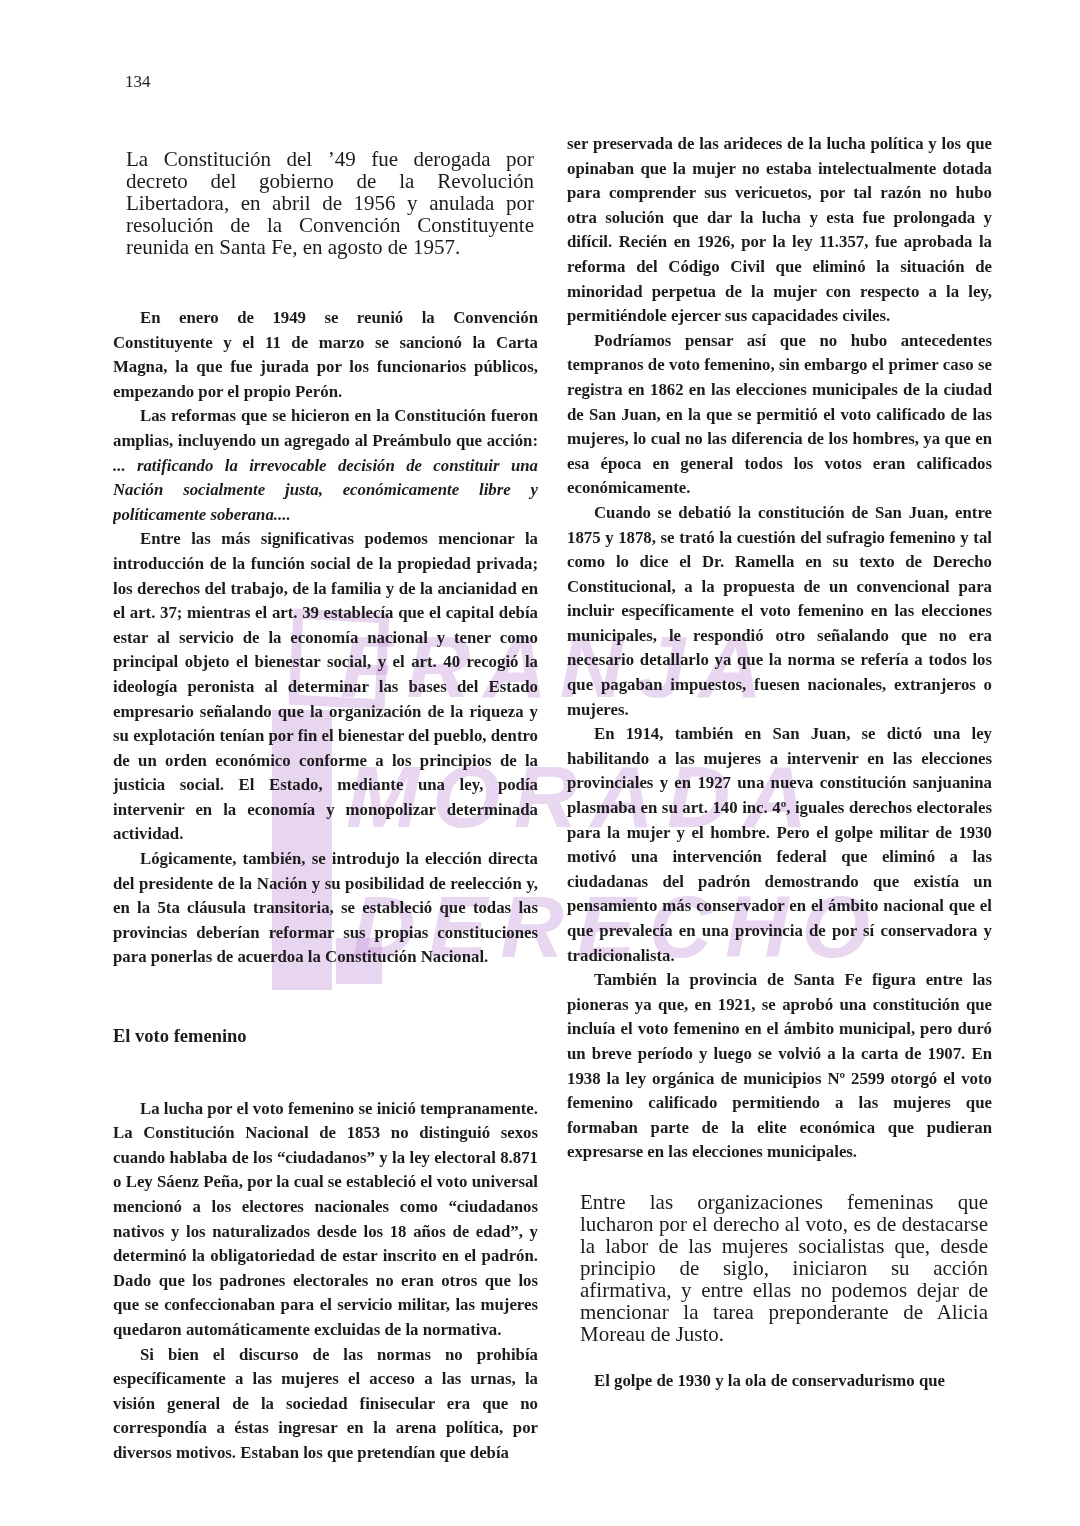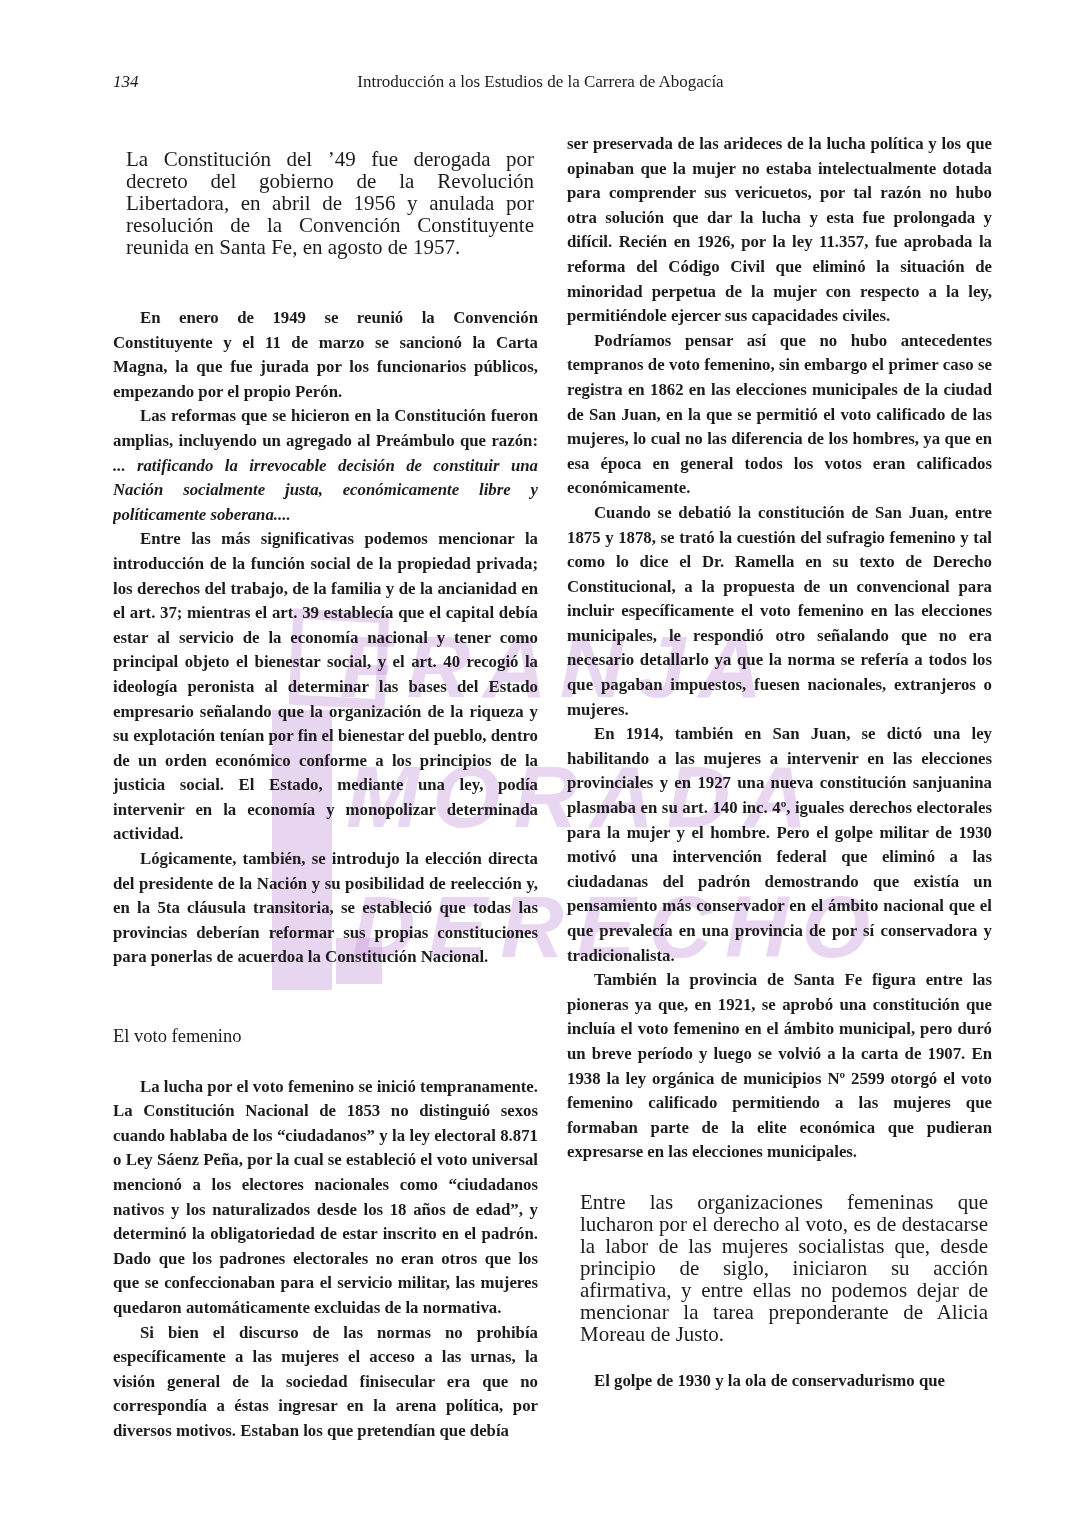--- a/index.html
+++ b/index.html
@@ -39,21 +39,21 @@
   .wm-logo { position: absolute; left: 14px; top: 20px; opacity: 0.40; }
 
   
   .page-header {
     position: absolute;
     top: 72px; left: 113px; right: 112px;
     height: 24px;
     font-size: 17px;
     z-index: 2;
   }
-  .page-number { position: absolute; left: 0; top: 0; font-style: italic; }
+  .page-number { position: absolute; left: 12px; top: 0; }
   .header-title { position: absolute; left: 0; right: 0; top: 0; text-align: center; }
 
   
   .columns {
     position: absolute;
     top: 132px; left: 113px;
     width: 879px;
     height: 1372px;
     display: flex;
     gap: 29px;
@@ -74,22 +74,22 @@
     font-size: 21px;
     line-height: 22px;
     padding-left: 13px;
     padding-right: 4px;
     text-align: justify;
   }
   .col-left .note { margin-top: 16px; margin-bottom: 48px; }
   .col-right .note { margin: 26px 0 24px; }
   .section-heading {
     font-size: 18.5px;
-    font-weight: normal;
-    margin: 54px 0 26px;
+    font-weight: bold;
+    margin: 54px 0 48px;
   }
   em { font-style: italic; }
 </style>
 </head>
 <body>
 
 <div class="page">
 
   <div class="watermark" aria-hidden="true">
     <svg class="wm-logo" width="150" height="400" viewBox="0 0 150 400" xmlns="http://www.w3.org/2000/svg">
@@ -97,29 +97,28 @@
       <rect x="18" y="102" width="60" height="280" fill="rgb(199,152,219)"></rect>
       <rect x="82" y="330" width="46" height="46" fill="rgb(199,152,219)"></rect>
     </svg>
     <div class="wm-line wm-1">FRANJA</div>
     <div class="wm-line wm-3">DERECHO</div>
     <div class="wm-line wm-2">MORADA</div>
   </div>
 
   <header class="page-header">
     <span class="page-number">134</span>
-    <span class="header-title">Introducción a los Estudios de la Carrera de Abogacía</span>
   </header>
 
   <main class="columns">
 
     <section class="col col-left">
       <div class="note">La Constitución del ’49 fue derogada por decreto del gobierno de la Revolución Libertadora, en abril de 1956 y anulada por resolución de la Convención Constituyente reunida en Santa Fe, en agosto de 1957.</div>
       <p>En enero de 1949 se reunió la Convención Constituyente y el 11 de marzo se sancionó la Carta Magna, la que fue jurada por los funcionarios públicos, empezando por el propio Perón.</p>
-      <p><span>Las reformas que se hicieron en la Constitución fueron amplias, incluyendo un agregado al Preámbulo que razón: </span><em>... ratificando la irrevocable decisión de constituir una Nación socialmente justa, económicamente libre y políticamente soberana....</em></p>
+      <p><span>Las reformas que se hicieron en la Constitución fueron amplias, incluyendo un agregado al Preámbulo que acción: </span><em>... ratificando la irrevocable decisión de constituir una Nación socialmente justa, económicamente libre y políticamente soberana....</em></p>
       <p>Entre las más significativas podemos mencionar la introducción de la función social de la propiedad privada; los derechos del trabajo, de la familia y de la ancianidad en el art. 37; mientras el art. 39 establecía que el capital debía estar al servicio de la economía nacional y tener como principal objeto el bienestar social, y el art. 40 recogió la ideología peronista al determinar las bases del Estado empresario señalando que la organización de la riqueza y su explotación tenían por fin el bienestar del pueblo, dentro de un orden económico conforme a los principios de la justicia social. El Estado, mediante una ley, podía intervenir en la economía y monopolizar determinada actividad.</p>
       <p>Lógicamente, también, se introdujo la elección directa del presidente de la Nación y su posibilidad de reelección y, en la 5ta cláusula transitoria, se estableció que todas las provincias deberían reformar sus propias constituciones para ponerlas de acuerdoa la Constitución Nacional.</p>
       <h2 class="section-heading">El voto femenino</h2>
       <p>La lucha por el voto femenino se inició tempranamente. La Constitución Nacional de 1853 no distinguió sexos cuando hablaba de los “ciudadanos” y la ley electoral 8.871 o Ley Sáenz Peña, por la cual se estableció el voto universal mencionó a los electores nacionales como “ciudadanos nativos y los naturalizados desde los 18 años de edad”, y determinó la obligatoriedad de estar inscrito en el padrón. Dado que los padrones electorales no eran otros que los que se confeccionaban para el servicio militar, las mujeres quedaron automáticamente excluidas de la normativa.</p>
       <p>Si bien el discurso de las normas no prohibía específicamente a las mujeres el acceso a las urnas, la visión general de la sociedad finisecular era que no correspondía a éstas ingresar en la arena política, por diversos motivos. Estaban los que pretendían que debía</p>
     </section>
 
     <section class="col col-right">
       <p class="flush">ser preservada de las arideces de la lucha política y los que opinaban que la mujer no estaba intelectualmente dotada para comprender sus vericuetos, por tal razón no hubo otra solución que dar la lucha y esta fue prolongada y difícil. Recién en 1926, por la ley 11.357, fue aprobada la reforma del Código Civil que eliminó la situación de minoridad perpetua de la mujer con respecto a la ley, permitiéndole ejercer sus capacidades civiles.</p>
       <p>Podríamos pensar así que no hubo antecedentes tempranos de voto femenino, sin embargo el primer caso se registra en 1862 en las elecciones municipales de la ciudad de San Juan, en la que se permitió el voto calificado de las mujeres, lo cual no las diferencia de los hombres, ya que en esa época en general todos los votos eran calificados económicamente.</p>

